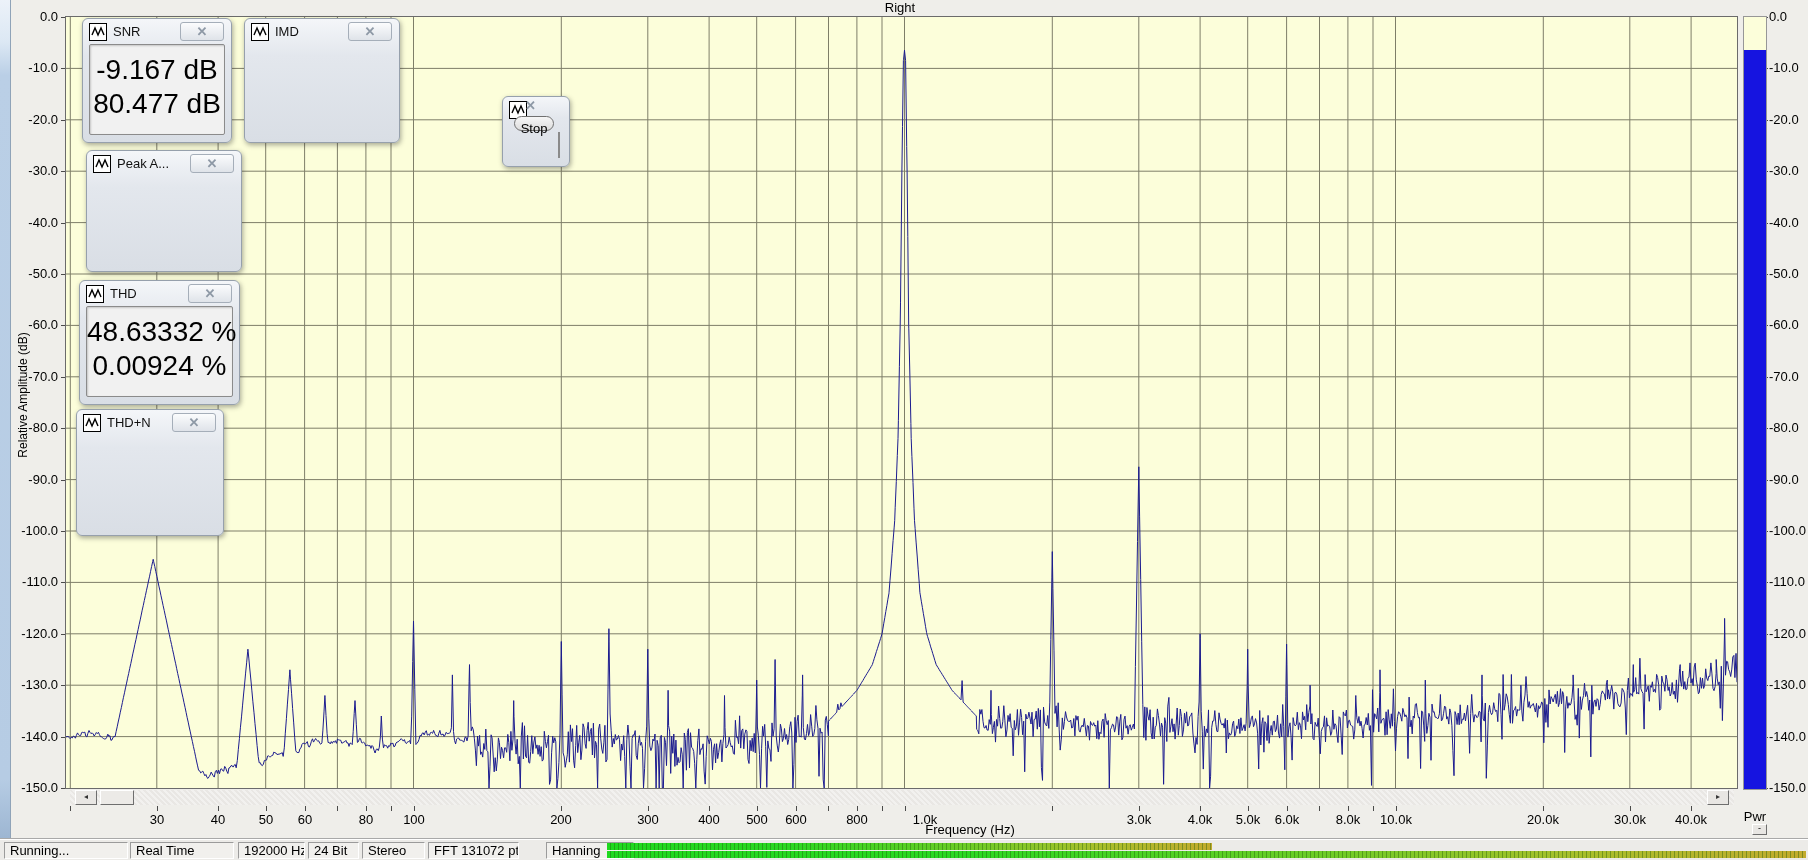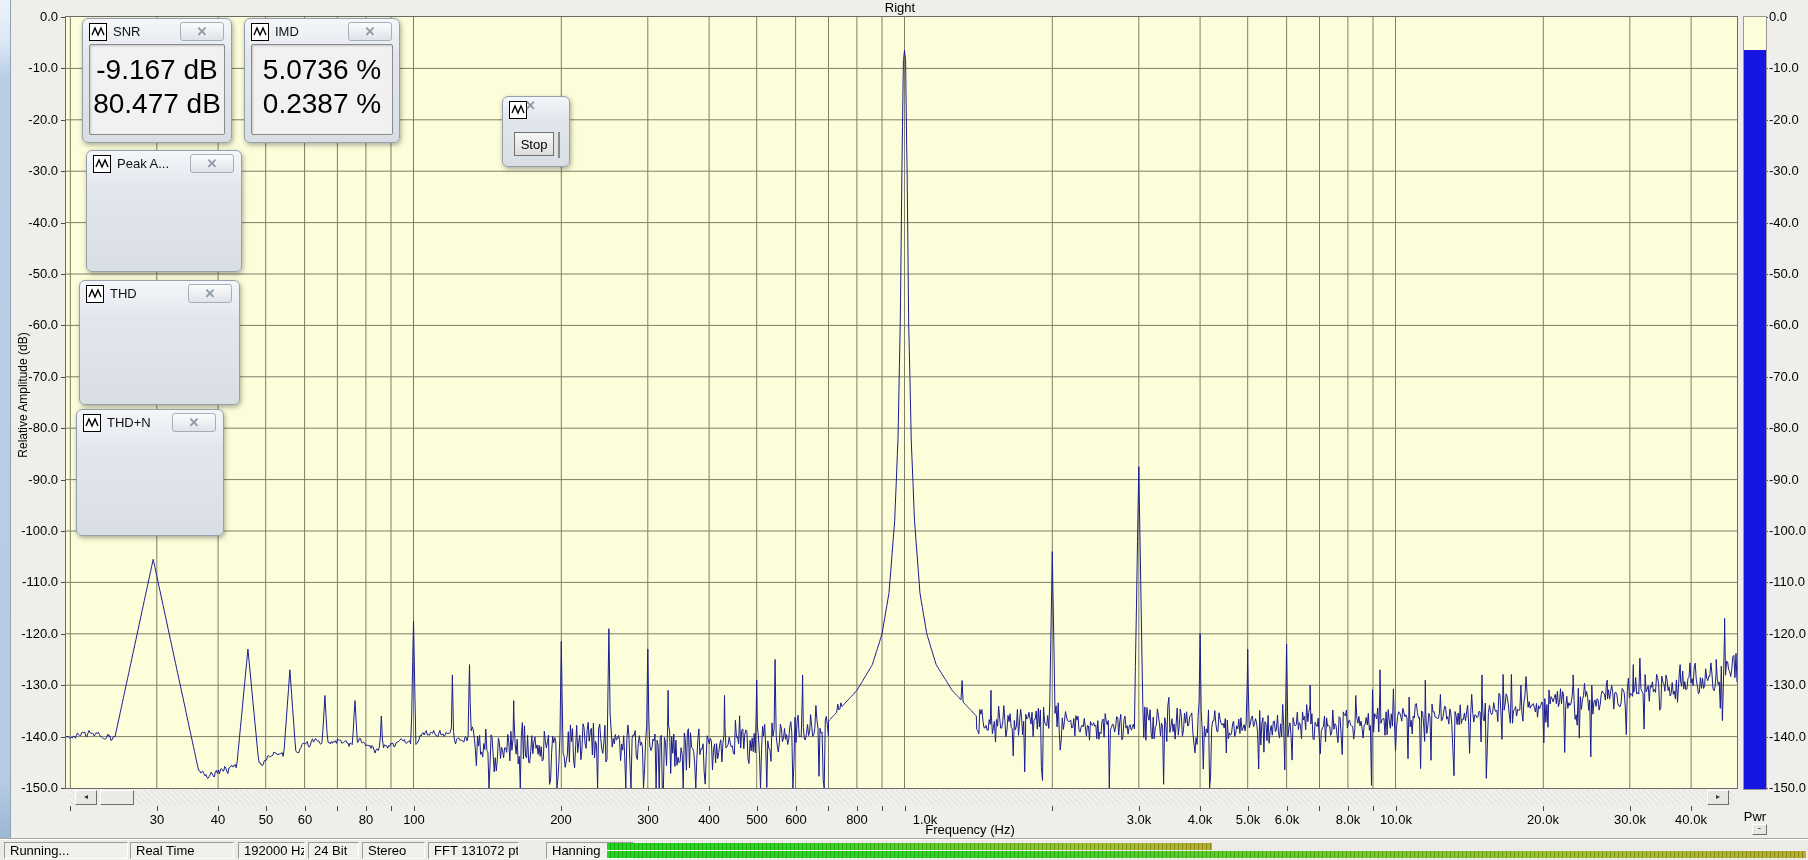--- a/index.html
+++ b/index.html
@@ -59,23 +59,23 @@
     font-size:13px;line-height:18px;color:#8E99A6;font-weight:bold;box-sizing:border-box;}
   .mw-body{position:absolute;left:6px;right:6px;top:25px;bottom:7px;background:#F1F1F1;
     border:1px solid #8B8B8B;border-radius:2px;box-shadow:inset 1px 1px 2px rgba(0,0,0,.18);
     box-sizing:border-box;text-align:center;}
   .mw-line{font-size:28px;line-height:34px;color:#000;white-space:nowrap;}
   .mw-body .mw-line:first-child{margin-top:8px;}
 
   
   #stop-win{position:absolute;left:496px;top:96px;width:68px;height:71px;}
   #stop-x{position:absolute;left:22px;top:1px;font-size:13px;color:#8E99A6;font-weight:bold;}
-  #stop-btn{position:absolute;left:11px;top:35px;width:40px;height:24px;
+  #stop-btn{position:absolute;left:11px;top:19px;width:40px;height:15px;
     background:linear-gradient(180deg,#F6F6F6,#DDDDDD);border:1px solid #707070;
-    border-radius:0;font-size:13px;text-align:center;line-height:24px;box-sizing:border-box;}
+    border-radius:10px;font-size:13px;text-align:center;line-height:24px;box-sizing:border-box;}
   #stop-edge{position:absolute;left:55px;top:35px;width:2px;height:26px;background:#8A8A8A;}
 
   
   #status-divider{position:absolute;left:0;top:838px;width:1808px;height:3px;
     background:linear-gradient(180deg,#A9A9A9 0 1px,#FFFFFF 1px 2px,#ECEBE8 2px 3px);}
   #status-bar{position:absolute;left:0;top:841px;width:1808px;height:19px;background:#ECEBE8;}
   .panel{position:absolute;top:1px;height:17px;background:#F1F0ED;border:1px solid;
     border-color:#9B9B9B #FFF #FFF #9B9B9B;box-sizing:border-box;font-size:13px;
     line-height:15px;padding-left:5px;white-space:nowrap;overflow:hidden;}
   #level-meter{position:absolute;left:607px;top:2px;width:1199px;height:15px;}
@@ -252,43 +252,43 @@
   </div>
 
   <div class="mw" style="left:238px;top:18px;width:156px;height:125px;">
     <div class="mw-titlebar">
       <span class="mw-icon"><svg width="16" height="16">
             <polyline points="2,11 5,4 8,11 11,4 14,11" fill="none" stroke="#000" stroke-width="1.4"></polyline>
           </svg></span>
       <span class="mw-title">IMD</span>
       <span class="mw-close">✕</span>
     </div>
+  </div>
+
+  <div class="mw" style="left:80px;top:150px;width:156px;height:122px;">
+    <div class="mw-titlebar">
+      <span class="mw-icon"><svg width="16" height="16">
+            <polyline points="2,11 5,4 8,11 11,4 14,11" fill="none" stroke="#000" stroke-width="1.4"></polyline>
+          </svg></span>
+      <span class="mw-title">Peak A...</span>
+      <span class="mw-close">✕</span>
+    </div>
+  </div>
+
+  <div class="mw" style="left:73px;top:280px;width:161px;height:125px;">
+    <div class="mw-titlebar">
+      <span class="mw-icon"><svg width="16" height="16">
+            <polyline points="2,11 5,4 8,11 11,4 14,11" fill="none" stroke="#000" stroke-width="1.4"></polyline>
+          </svg></span>
+      <span class="mw-title">THD</span>
+      <span class="mw-close">✕</span>
+    </div>
     <div class="mw-body">
-      <div class="mw-line">5.0736 %</div>
-      <div class="mw-line">0.2387 %</div>
-    </div>
-  </div>
-
-  <div class="mw" style="left:80px;top:150px;width:156px;height:122px;">
-    <div class="mw-titlebar">
-      <span class="mw-icon"><svg width="16" height="16">
-            <polyline points="2,11 5,4 8,11 11,4 14,11" fill="none" stroke="#000" stroke-width="1.4"></polyline>
-          </svg></span>
-      <span class="mw-title">Peak A...</span>
-      <span class="mw-close">✕</span>
-    </div>
-  </div>
-
-  <div class="mw" style="left:73px;top:280px;width:161px;height:125px;">
-    <div class="mw-titlebar">
-      <span class="mw-icon"><svg width="16" height="16">
-            <polyline points="2,11 5,4 8,11 11,4 14,11" fill="none" stroke="#000" stroke-width="1.4"></polyline>
-          </svg></span>
-      <span class="mw-title">THD</span>
-      <span class="mw-close">✕</span>
+      <div class="mw-line">48.63332 %</div>
+      <div class="mw-line">0.00924 %</div>
     </div>
   </div>
 
   <div class="mw" style="left:70px;top:409px;width:148px;height:127px;">
     <div class="mw-titlebar">
       <span class="mw-icon"><svg width="16" height="16">
             <polyline points="2,11 5,4 8,11 11,4 14,11" fill="none" stroke="#000" stroke-width="1.4"></polyline>
           </svg></span>
       <span class="mw-title">THD+N</span>
       <span class="mw-close">✕</span>

